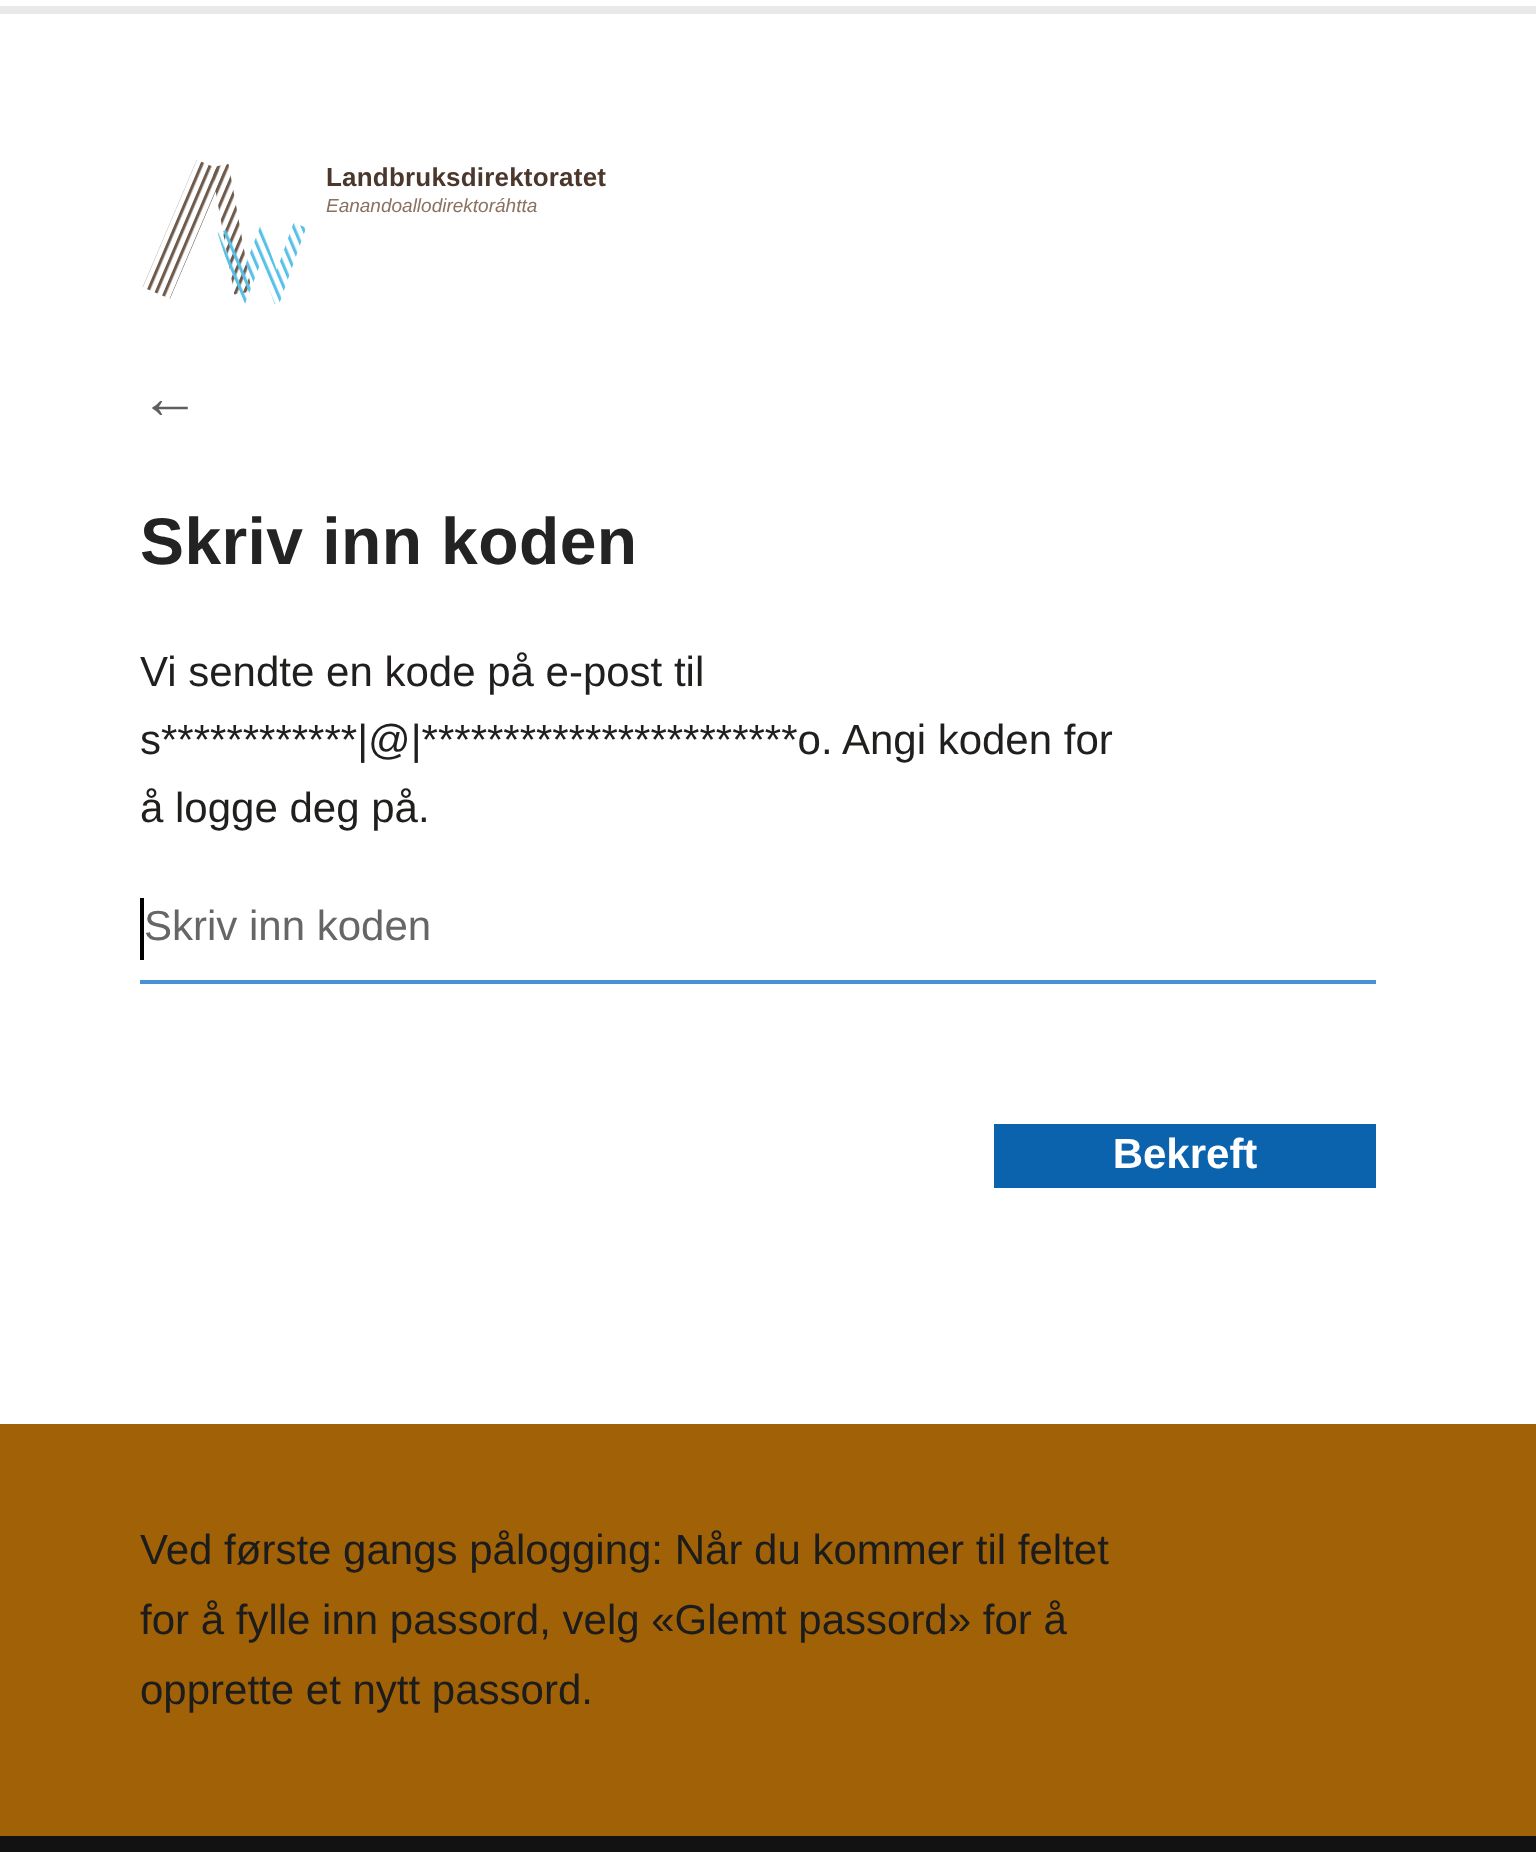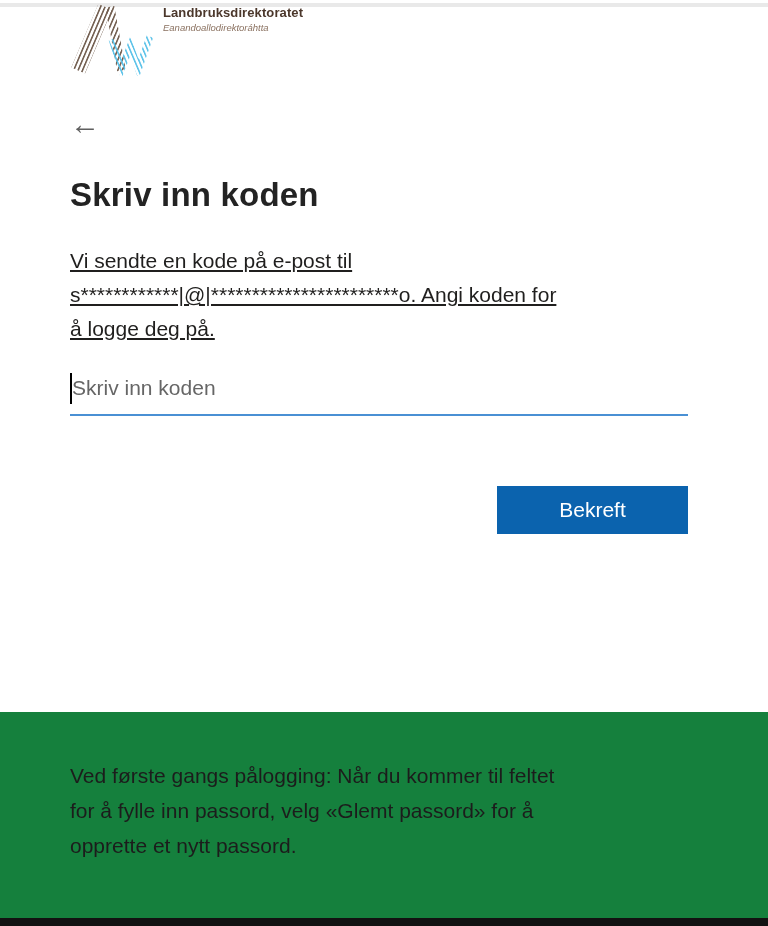--- a/index.html
+++ b/index.html
@@ -10,65 +10,64 @@
     font-family: "Liberation Sans", sans-serif;
     overflow: hidden;
   }
   .top-strip {
     position: absolute; top: 3px; left: 0; width: 100%; height: 4px;
     background: #e9e9e9;
   }
   .content {
     position: absolute; left: 70px; top: 0; width: 618px;
   }
-  .logo { display: flex; align-items: flex-start; }
+  .logo { margin-top: 76px; display: flex; align-items: flex-start; }
   .logo svg { display: block; }
   .logo-text { margin-left: 9px; margin-top: 5px; }
   .logo-title { font-size: 13px; font-weight: 700; color: #4b372b; letter-spacing: 0.1px; }
   .logo-subtitle { font-size: 9.5px; color: #8a7160; margin-top: 2px; font-style: italic; }
   .back {
     margin-top: 36px; width: 36px; height: 26px;
     font-size: 30px; line-height: 24px; color: #5f5f5f;
     cursor: pointer; user-select: none;
   }
   .heading {
     margin: 38px 0 0 0;
     font-size: 33px; font-weight: 700; color: #232323;
     letter-spacing: 0.2px;
   }
   .message {
     margin-top: 30px;
     font-size: 21px; line-height: 34px; color: #201f1e;
     white-space: pre-line;
-    text-decoration: underline;
   }
   .input-wrap { position: relative; margin-top: 20px; }
   .code-input {
     width: 100%; box-sizing: border-box;
     border: none; outline: none;
     border-bottom: 2px solid #4a90d4;
     font-size: 21px; font-family: inherit;
     padding: 10px 0 14px 2px;
     color: #1b1b1b; background: transparent;
   }
   .code-input::placeholder { color: #666666; opacity: 1; }
   .caret {
     position: absolute; left: 0; top: 7px;
     width: 2px; height: 31px; background: #000000;
   }
   .button-row { margin-top: 70px; display: flex; justify-content: flex-end; }
   .confirm-btn {
-    width: 191px; height: 48px;
+    width: 191px; height: 32px;
     background: #0b63ae; color: #ffffff;
     border: none; cursor: pointer;
-    font-size: 21px; font-weight: 400; font-family: inherit;
+    font-size: 21px; font-weight: 700; font-family: inherit;
   }
   .footer {
     position: absolute; top: 712px; left: 0; width: 100%; height: 206px;
-    background: #15803d; box-sizing: border-box;
+    background: #a16207; box-sizing: border-box;
   }
   .footer-notice {
     margin: 46px 70px 0 70px;
     font-size: 21px; line-height: 35px; color: #1c1c1c;
     white-space: pre-line;
   }
   .bottom-bar {
     position: absolute; bottom: 0; left: 0; width: 100%; height: 8px;
     background: #121212;
   }

